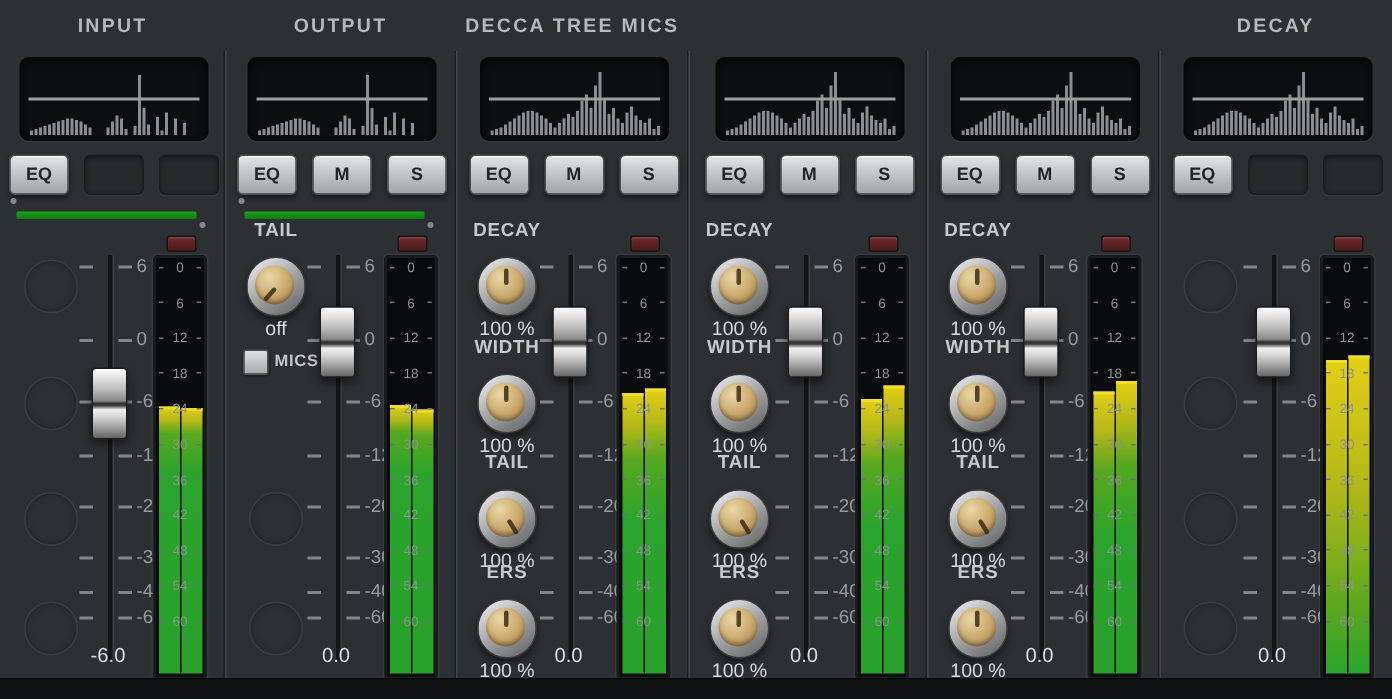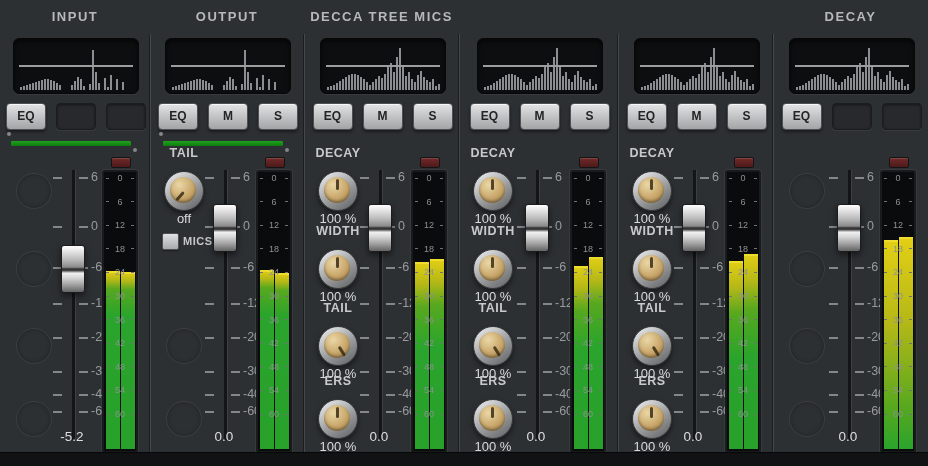--- a/index.html
+++ b/index.html
@@ -138,21 +138,21 @@
       <div class="dash" style="left: 53px; top: 371px;"></div>
       <div class="dash" style="left: 79px; top: 371px;"></div>
       <div class="ticklabel" style="left: 91px; top: 364px;">-30</div>
       <div class="dash" style="left: 53px; top: 394px;"></div>
       <div class="dash" style="left: 79px; top: 394px;"></div>
       <div class="ticklabel" style="left: 91px; top: 387px;">-40</div>
       <div class="dash" style="left: 53px; top: 411px;"></div>
       <div class="dash" style="left: 79px; top: 411px;"></div>
       <div class="ticklabel" style="left: 91px; top: 404px;">-60</div>
       <div class="cap" style="left: 61px; top: 245px;"></div>
-      <div class="readout" style="left: 42px;">-5.2</div>
+      <div class="readout" style="left: 42px;">-6.0</div>
       <div class="led" style="left: 111px;"></div>
       <div class="meter" style="left: 102px;">
         <div class="mbar" style="left: 2px; height: 177.813px; background: linear-gradient(rgb(227, 207, 21) 0%, rgb(181, 184, 23) 5%, rgb(88, 168, 31) 10%, rgb(42, 164, 44) 25%, rgb(39, 161, 41) 100%);">
           <div class="mcap"></div>
         </div>
         <div class="mbar" style="left: 17px; height: 177.027px; background: linear-gradient(rgb(227, 207, 21) 0%, rgb(181, 184, 23) 5%, rgb(88, 168, 31) 10%, rgb(42, 164, 44) 25%, rgb(39, 161, 41) 100%);">
           <div class="mcap"></div>
         </div>
         <div class="mtick" style="top: 1px;">
           <div class="mdash"></div>

